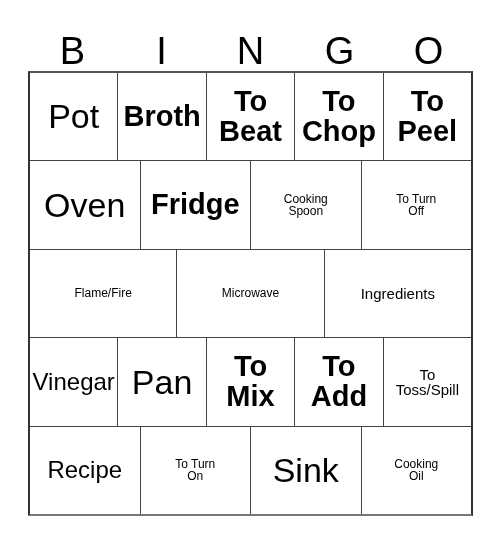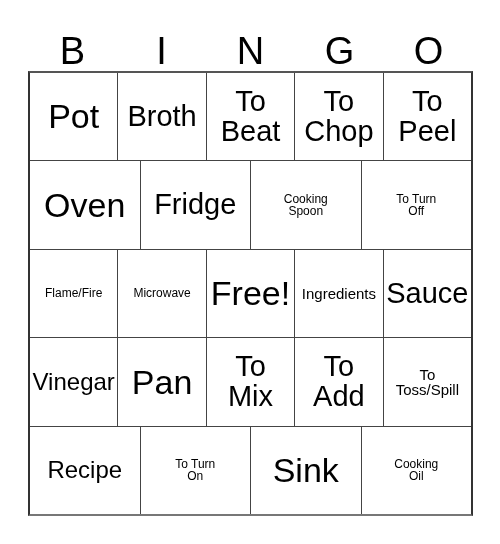--- a/index.html
+++ b/index.html
@@ -81,21 +81,21 @@
   .cell-text {
     display: block;
     width: 100%;
     line-height: 1.02;
     white-space: pre-line;
     color: #000000;
   }
 
   
   .sz-xl  { font-size: 34px; }
-  .sz-lg  { font-size: 29px; }
+  .sz-lg  { font-size: 29px; font-weight: bold; }
   .sz-md  { font-size: 24px; }
   .sz-sm  { font-size: 12px; }
   .sz-xs  { font-size: 15px; }
 </style>
 </head>
 <body>
 
 <div id="bingo-card">
 
   <div id="bingo-header">
@@ -147,27 +147,21 @@
     </div>
 
     <div class="bingo-row">
       <div class="bingo-cell">
           <span class="cell-text sz-sm">Flame/Fire</span>
         </div>
       <div class="bingo-cell">
           <span class="cell-text sz-sm">Microwave</span>
         </div>
       <div class="bingo-cell">
-          <span class="cell-text sz-xl">Free!</span>
-        </div>
-      <div class="bingo-cell">
           <span class="cell-text sz-xs">Ingredients</span>
-        </div>
-      <div class="bingo-cell">
-          <span class="cell-text sz-lg">Sauce</span>
         </div>
     </div>
 
     <div class="bingo-row">
       <div class="bingo-cell">
           <span class="cell-text sz-md">Vinegar</span>
         </div>
       <div class="bingo-cell">
           <span class="cell-text sz-xl">Pan</span>
         </div>

